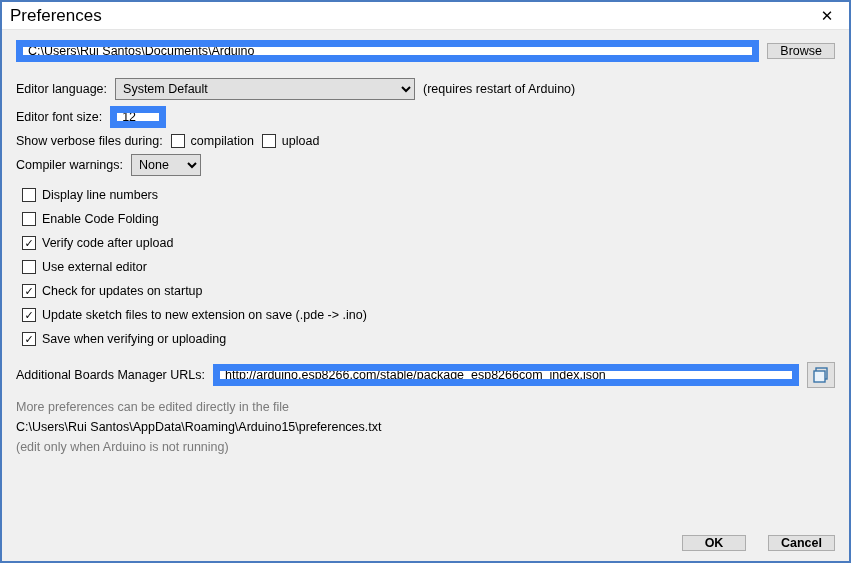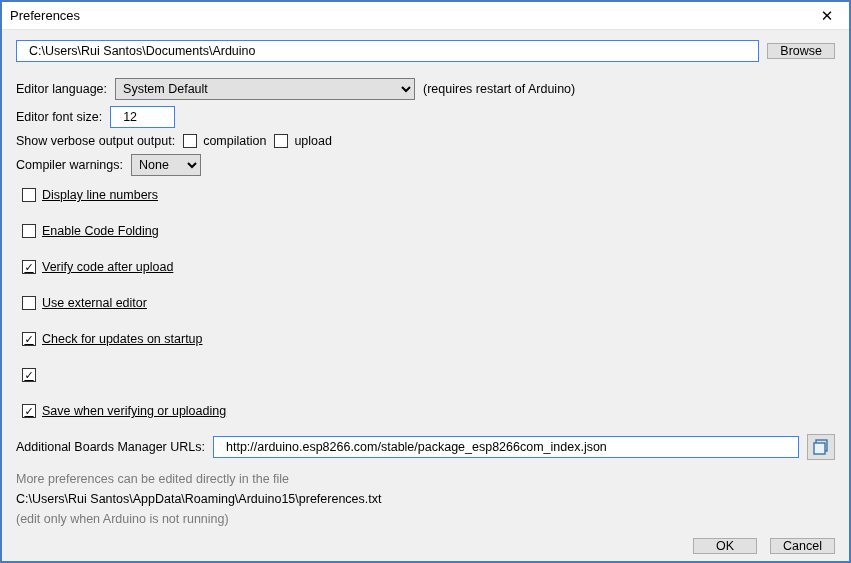--- a/index.html
+++ b/index.html
@@ -24,21 +24,21 @@
   .titlebar {
     height: 28px;
     background: #fff;
     display: flex;
     align-items: center;
     justify-content: space-between;
     padding: 0 0 0 8px;
     border-bottom: 1px solid #e5e5e5;
   }
   .titlebar .title {
-    font-size: 13px;
+    font-size: 17px;
     color: #000;
   }
   .titlebar .close {
     width: 44px;
     height: 28px;
     display: flex;
     align-items: center;
     justify-content: center;
     font-size: 15px;
     color: #000;
@@ -55,23 +55,23 @@
     display: flex;
     align-items: center;
     gap: 8px;
   }
   .label {
     color: #000;
     white-space: nowrap;
   }
   input[type="text"].field {
     height: 22px;
-    border: 1px solid #3b82f6;
-    background: #fff;
-    padding: 0 12px;
+    border: 7px solid #3b82f6;
+    background: #fff;
+    padding: 0 5px;
     font: inherit;
     outline: none;
   }
   .field-full { flex: 1; }
   .btn {
     height: 16px;
     min-width: 64px;
     padding: 0 12px;
     border: 1px solid #adadad;
     background: #e1e1e1;
@@ -105,41 +105,41 @@
     font-size: 11px;
     line-height: 1;
     color: #000;
   }
   .cb.checked::after { content: "✓"; }
   .checklist {
     margin-top: 6px;
     margin-left: 6px;
     display: flex;
     flex-direction: column;
-    gap: 22px;
-    text-decoration: underline;
+    gap: 10px;
   }
   .muted { color: #7a7a7a; }
   .icon-btn {
     width: 28px;
     height: 26px;
     border: 1px solid #adadad;
     background: #e1e1e1;
     display: inline-flex;
     align-items: center;
     justify-content: center;
     cursor: default;
   }
   .icon-btn svg { width: 16px; height: 16px; }
   .footer-row {
     margin-top: auto;
     display: flex;
     justify-content: flex-end;
-    gap: 13px;
+    gap: 22px;
     padding-top: 6px;
+    font-weight: bold;
   }
   .spacer-top { margin-top: 10px; }
 </style>
 </head>
 <body>
 
 <div class="window">
   <div class="titlebar">
     <span class="title">Preferences</span>
     <div class="close">
@@ -157,25 +157,25 @@
     <div class="row spacer-top">
       <span class="label">Editor language:</span>
       <select class="select" style="width:300px">
         <option>System Default</option>
       </select>
       <span class="label">(requires restart of Arduino)</span>
     </div>
 
     <div class="row">
       <span class="label">Editor font size:</span>
-      <input type="text" class="field" style="width: 65px;" value="12">
-    </div>
-
-    <div class="row">
-      <span class="label">Show verbose output output:</span>
+      <input type="text" class="field" style="width: 56px;" value="12">
+    </div>
+
+    <div class="row">
+      <span class="label">Show verbose files during:</span>
       <span class="checkbox">
         <span class="cb"></span>
         <span>compilation</span>
       </span>
       <span class="checkbox">
         <span class="cb"></span>
         <span>upload</span>
       </span>
     </div>
 
@@ -202,20 +202,21 @@
       <span class="checkbox">
         <span class="cb"></span>
         <span>Use external editor</span>
       </span>
       <span class="checkbox">
         <span class="cb checked"></span>
         <span>Check for updates on startup</span>
       </span>
       <span class="checkbox">
         <span class="cb checked"></span>
+        <span>Update sketch files to new extension on save (.pde -&gt; .ino)</span>
       </span>
       <span class="checkbox">
         <span class="cb checked"></span>
         <span>Save when verifying or uploading</span>
       </span>
     </div>
 
     <div class="row spacer-top">
       <span class="label">Additional Boards Manager URLs:</span>
       <input type="text" class="field field-full" value="http://arduino.esp8266.com/stable/package_esp8266com_index.json" style="">

